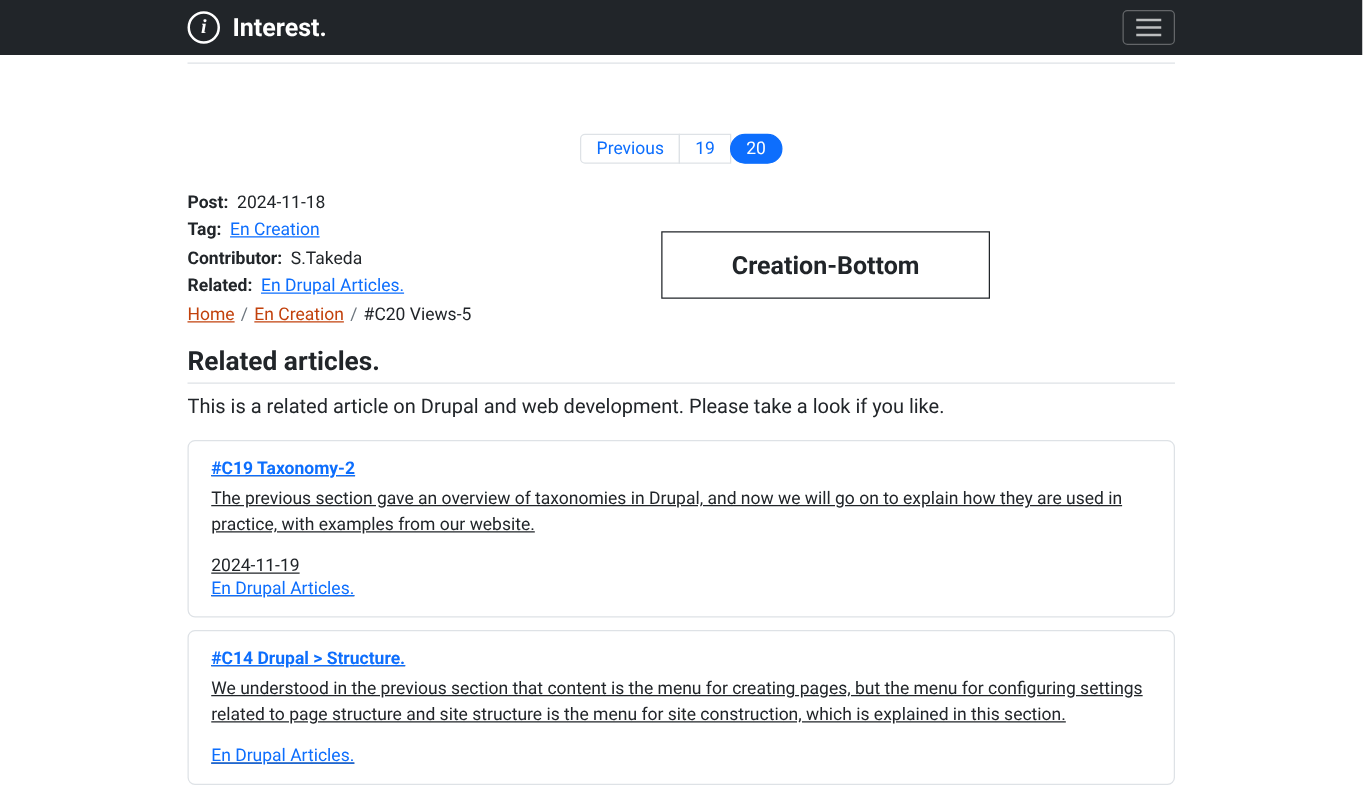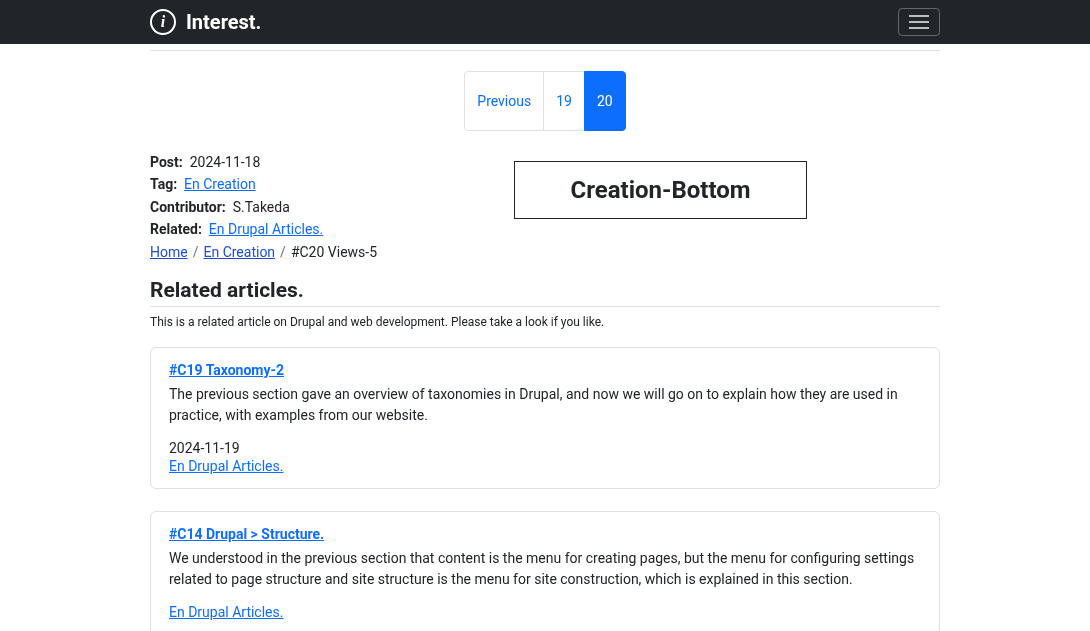--- a/index.html
+++ b/index.html
@@ -12,40 +12,40 @@
     .hamburger { border: 1px solid rgba(255,255,255,0.3); border-radius: 4px; padding: 6px 10px; background: transparent; cursor: pointer; }
     .hamburger-lines { display: flex; flex-direction: column; gap: 4px; }
     .hamburger-lines span { display: block; width: 20px; height: 2px; background: rgba(255,255,255,0.7); }
     
     .container { max-width: 820px; margin: 0 auto; padding: 0 15px; }
     
     .top-sep { border-top: 1px solid #dee2e6; margin-top: 6px; margin-bottom: 20px; }
     
     .pagination { display: flex; justify-content: center; margin-bottom: 20px; }
     .pagination ul { list-style: none; display: flex; border-radius: 4px; }
-    .pagination li a, .pagination li span { display: block; padding: 21px 12px; border: 1px solid #dee2e6; color: #0d6efd; text-decoration: none; margin-left: -1px; font-size: 14px; }
+    .pagination li a, .pagination li span { display: block; padding: 3px 12px; border: 1px solid #dee2e6; color: #0d6efd; text-decoration: none; margin-left: -1px; font-size: 14px; margin-top: 36px; }
     .pagination li:first-child a { border-top-left-radius: 4px; border-bottom-left-radius: 4px; margin-left: 0; }
-    .pagination li:last-child span { border-top-right-radius: 4px; border-bottom-right-radius: 4px; }
+    .pagination li:last-child span { border-top-right-radius: 4px; border-bottom-right-radius: 4px; border-radius: 16px; }
     .pagination li.active span { background: #0d6efd; color: #fff; border-color: #0d6efd; }
     
-    .meta-area { display: flex; gap: 4px; margin-bottom: 15px; align-items: flex-start; }
+    .meta-area { display: flex; gap: 4px; margin-bottom: 15px; align-items: center; }
     .meta-left { flex: 0 0 auto; }
     .meta-right { flex: 1; display: flex; justify-content: center; align-items: center; padding-top: 10px; }
     .meta-line { font-size: 14px; line-height: 1.6; }
     .meta-line strong { font-weight: bold; }
     .meta-line a { color: #0d6efd; text-decoration: underline; }
     .breadcrumb { font-size: 14px; line-height: 1.6; }
-    .breadcrumb a { color: #1d4ed8; text-decoration: underline; }
+    .breadcrumb a { color: #c2410c; text-decoration: underline; }
     .breadcrumb .sep { margin: 0 5px; color: #6c757d; }
-    .creation-box { border: 1px solid #212529; padding: 14px 55px; font-size: 24px; font-weight: bold; color: #212529; }
+    .creation-box { border: 1px solid #212529; padding: 14px 55px; font-size: 20px; font-weight: bold; color: #212529; }
     
     .related-title { font-size: 21px; font-weight: bold; margin-top: 8px; margin-bottom: 8px; padding-bottom: 4px; border-bottom: 1px solid #dee2e6; }
-    .related-intro { font-size: 12px; margin-bottom: 18px; }
+    .related-intro { font-size: 16px; margin-bottom: 18px; }
     
-    .card { border: 1px solid #dee2e6; border-radius: 6px; padding: 14px 18px; margin-bottom: 22px; }
+    .card { border: 1px solid #dee2e6; border-radius: 6px; padding: 14px 18px; margin-bottom: 10px; text-decoration: underline; }
     .card-title { font-size: 14px; font-weight: bold; margin-bottom: 6px; }
     .card-title a { color: #0d6efd; text-decoration: underline; }
     .card-desc { font-size: 14px; line-height: 1.5; margin-bottom: 14px; }
     .card-date { font-size: 14px; margin-bottom: 2px; }
     .card-cat a { color: #0d6efd; text-decoration: underline; font-size: 14px; }
   </style>
 </head>
 <body>
 
 <nav class="navbar">

